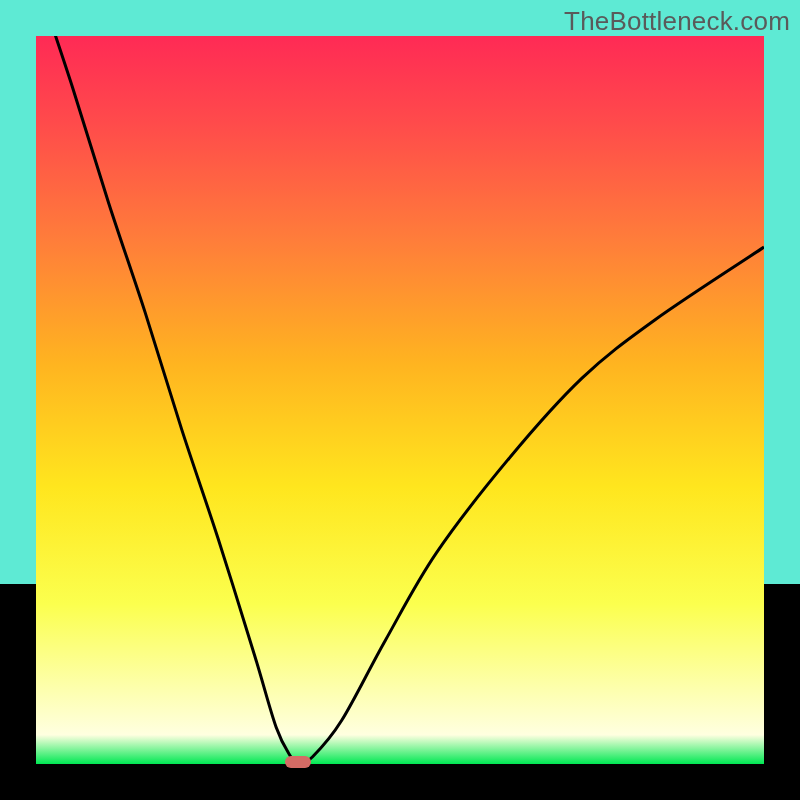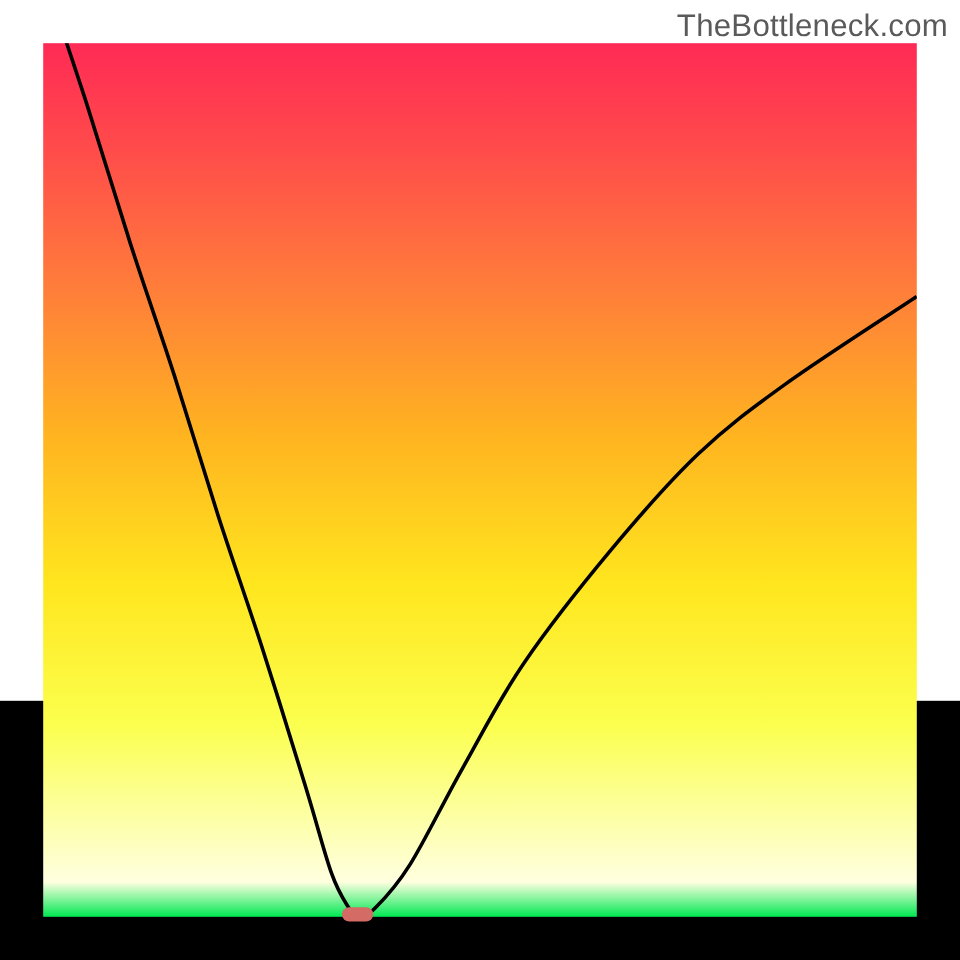--- a/index.html
+++ b/index.html
@@ -10,21 +10,21 @@
     background: #000;
     font-family: Arial, Helvetica, sans-serif;
     overflow: hidden;
   }
   .frame {
     position: absolute;
     top: 0;
     left: 0;
     width: 800px;
     height: 584px;
-    background: #ffffff;
+    background: #5eead4;
   }
   .plot-area {
     position: absolute;
     top: 36px;
     left: 36px;
     width: 728px;
     height: 728px;
     background: linear-gradient(to bottom,
       #ff2a55 0%,
       #ff4b4b 12%,

